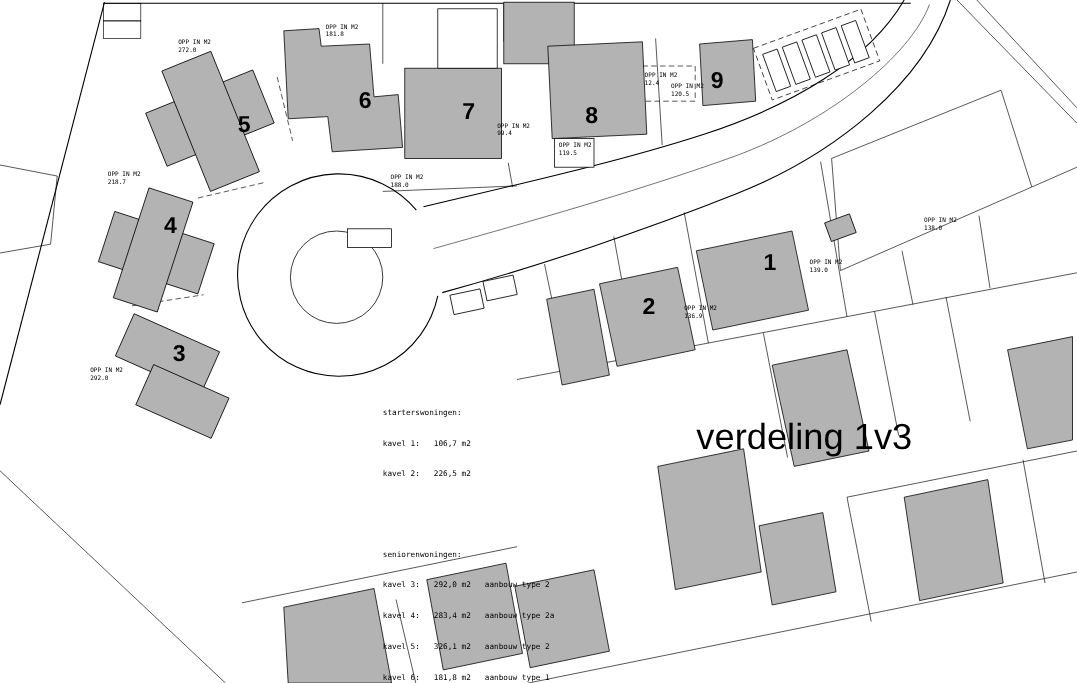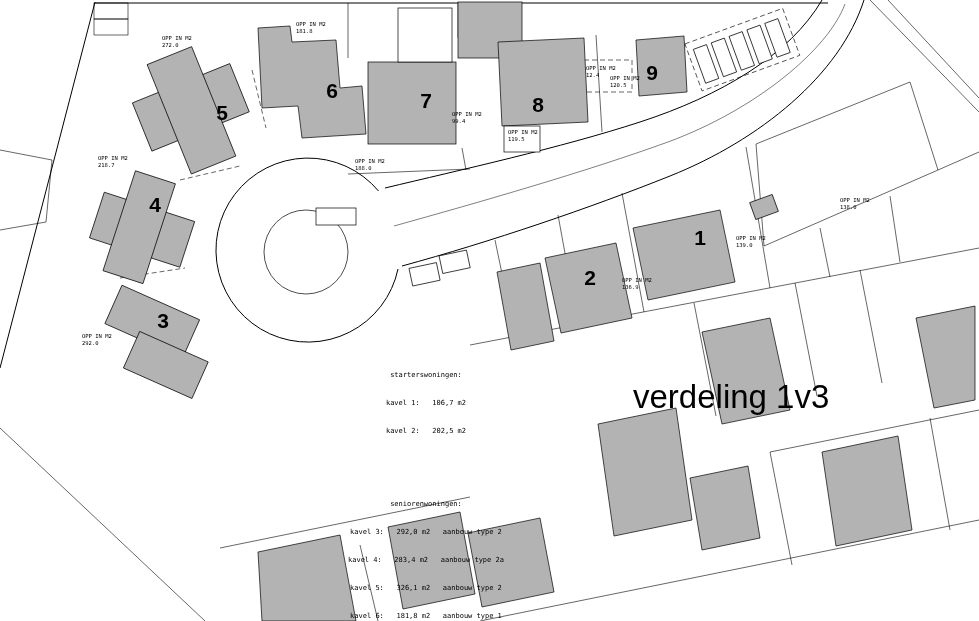--- a/index.html
+++ b/index.html
@@ -10,21 +10,21 @@
   .thin{stroke-width:0.6;}
   .hair{stroke-width:0.5;}
   .dash{stroke-dasharray:5 3;}
   .bldg{fill:#b3b3b3;stroke:#000;stroke-width:0.7;}
   .white-b{fill:#ffffff;stroke:#000;stroke-width:0.7;}
   .plot-num{font-family:"Liberation Sans",sans-serif;font-weight:bold;font-size:21px;fill:#000;}
   .area-lbl{font-family:"DejaVu Sans Mono",monospace;font-size:5.5px;fill:#000;}
   .title-text{font-family:"Liberation Sans",sans-serif;font-size:33px;fill:#000;}
   .legend{position:absolute;left:348px;top:334px;font-family:"DejaVu Sans Mono",monospace;
           font-size:7px;line-height:9.3px;color:#000;white-space:pre;}
-  .legend .sec{margin:0 0 8px 0;text-align:center;}
+  .legend .sec{margin:0 0 8px 0;}
 </style>
 </head>
 <body>
 
 <div class="stage">
 
 <svg width="979" height="621" viewBox="0 0 979 621">
 
   <g>
     <line class="ln" x1="95" y1="2" x2="0" y2="368"></line>
@@ -192,21 +192,21 @@
     </text>
   </g>
 
   <text class="title-text" x="633" y="408">verdeling 1v3</text>
 </svg>
 
   <div class="legend">
     <div class="sec">
       <div>starterswoningen:</div>
       <div>kavel 1:   106,7 m2</div>
-      <div>kavel 2:   202,5 m2</div>
+      <div>kavel 2:   226,5 m2</div>
     </div>
     <div class="sec">
       <div>seniorenwoningen:</div>
       <div>kavel 3:   292,0 m2   aanbouw type 2</div>
       <div>kavel 4:   283,4 m2   aanbouw type 2a</div>
       <div>kavel 5:   326,1 m2   aanbouw type 2</div>
       <div>kavel 6:   181,8 m2   aanbouw type 1</div>
       
     </div>
     

